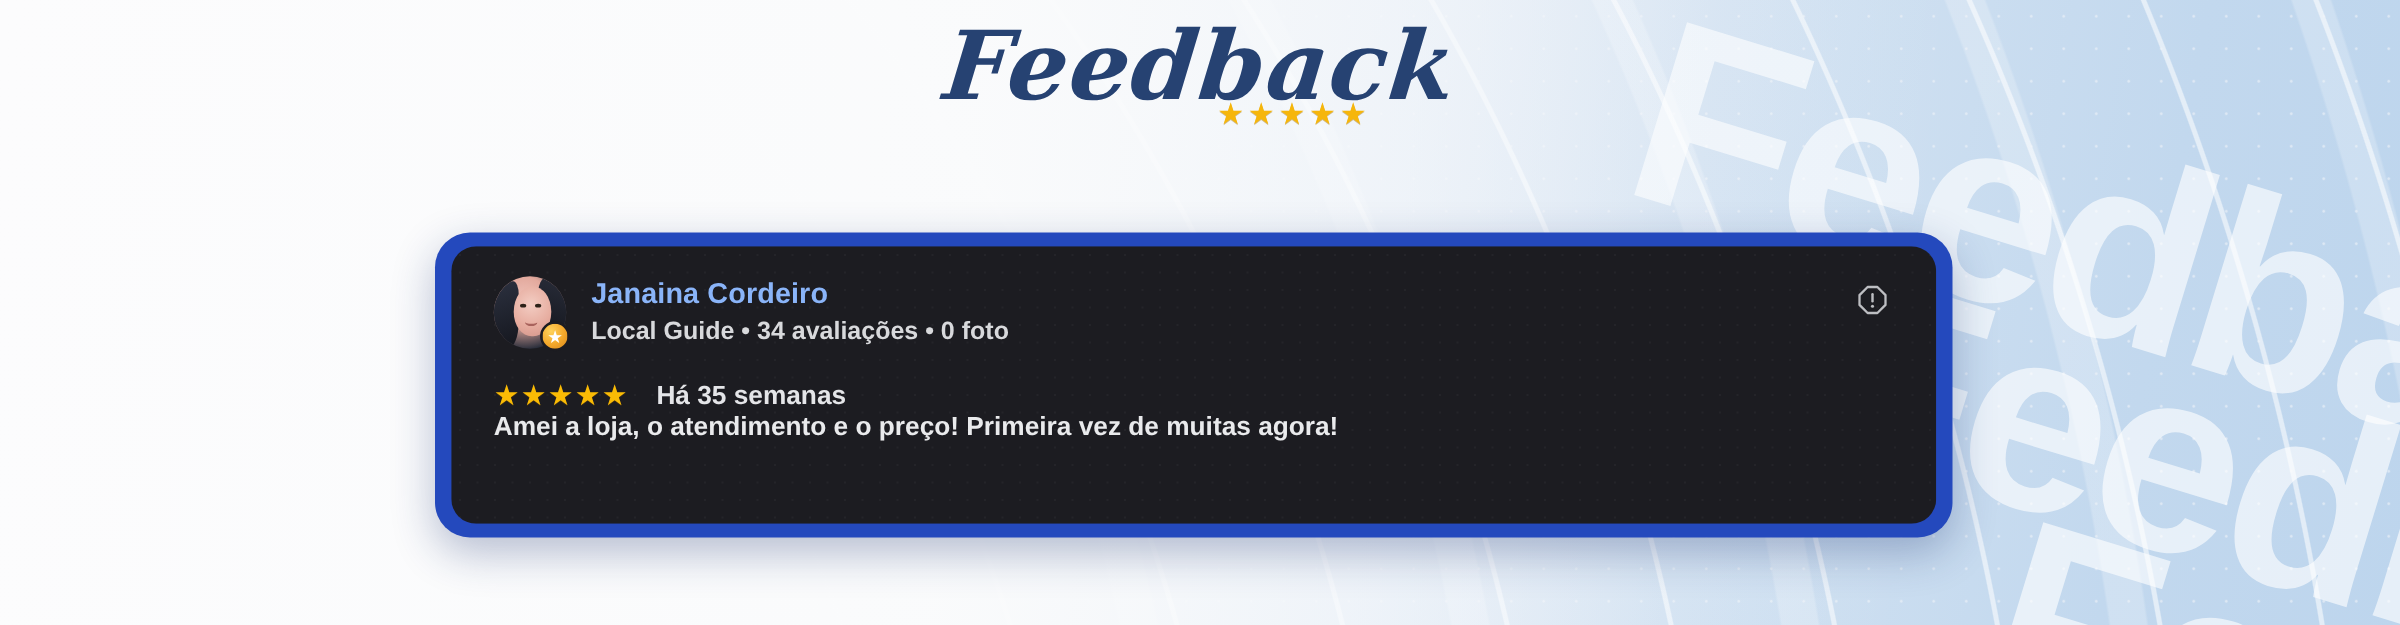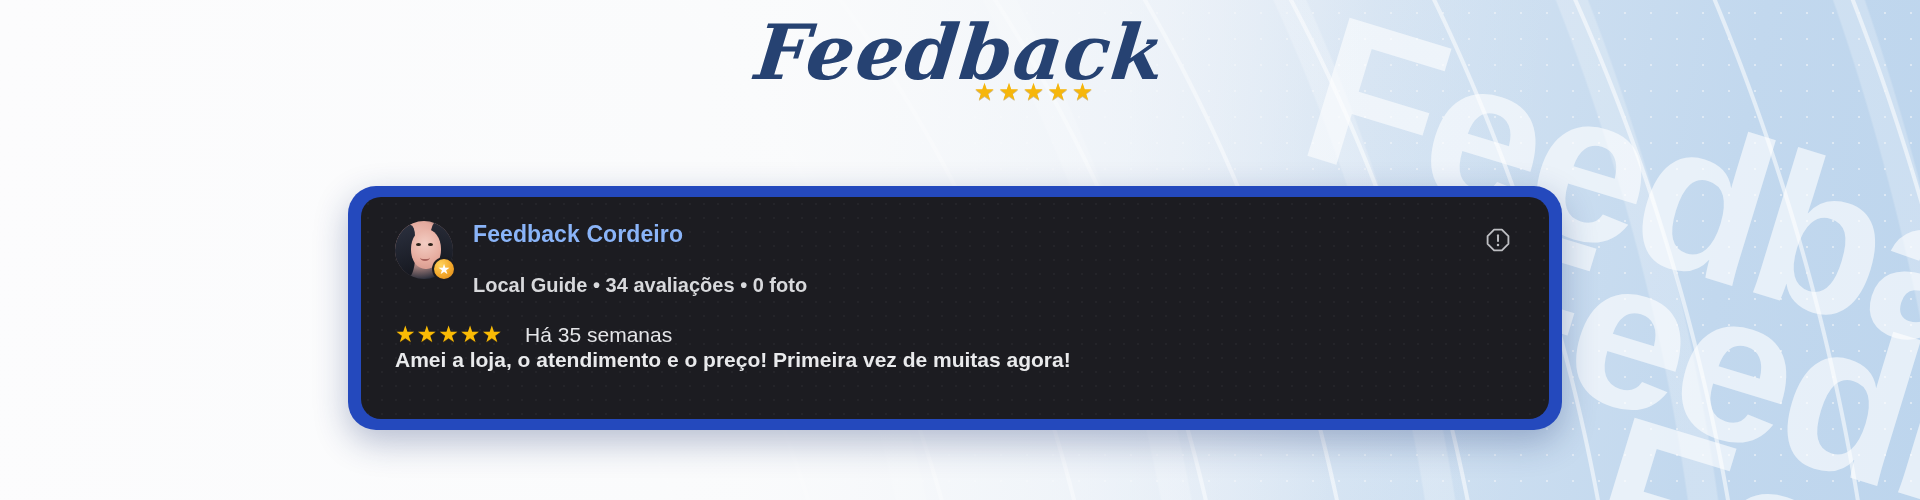--- a/index.html
+++ b/index.html
@@ -252,21 +252,21 @@
     font-size: 23px;
     font-weight: 700;
     letter-spacing: 0.1px;
     line-height: 1.2;
     cursor: pointer;
   }
   .reviewer-sub {
     color: #d8d9dc;
     font-size: 20px;
     font-weight: 700;
-    margin-top: 24px;
+    margin-top: 4px;
     line-height: 1.2;
   }
 
   .report-btn {
     flex: 0 0 auto;
     width: 34px;
     height: 34px;
     display: flex;
     align-items: center;
     justify-content: center;
@@ -284,21 +284,21 @@
   .stars-inline {
     color: #fabb05;
     font-size: 23px;
     letter-spacing: 1px;
     line-height: 1;
     text-shadow: 0 1px 0 rgba(120,80,0,0.35);
   }
   .rating-when {
     color: #e4e5e8;
     font-size: 21px;
-    font-weight: 400;
+    font-weight: 700;
     line-height: 1;
   }
 
   .review-body {
     color: #e9eaec;
     font-size: 21px;
     font-weight: 600;
     line-height: 1.3;
   }
 </style>
@@ -336,21 +336,21 @@
             <div class="hair-r"></div>
             <div class="face"></div>
             <div class="eye-l"></div>
             <div class="eye-r"></div>
             <div class="smile"></div>
           </div>
           <div class="badge">★</div>
         </div>
 
         <div class="meta-col">
-          <div class="reviewer-name">Feedback Cordeiro</div>
+          <div class="reviewer-name">Janaina Cordeiro</div>
           <div class="reviewer-sub">Local Guide • 34 avaliações • 0 foto</div>
         </div>
 
         <div class="report-btn">
           <svg width="26" height="26" viewBox="0 0 24 24" aria-hidden="true">
             <polygon points="8.4,2.4 15.6,2.4 21.6,8.4 21.6,15.6 15.6,21.6 8.4,21.6 2.4,15.6 2.4,8.4" fill="none" stroke="#bdbec2" stroke-width="1.7" stroke-linejoin="round"></polygon>
             <rect x="11.1" y="6.8" width="1.8" height="7" rx="0.9" fill="#bdbec2"></rect>
             <circle cx="12" cy="16.6" r="1.15" fill="#bdbec2"></circle>
           </svg>
         </div>

